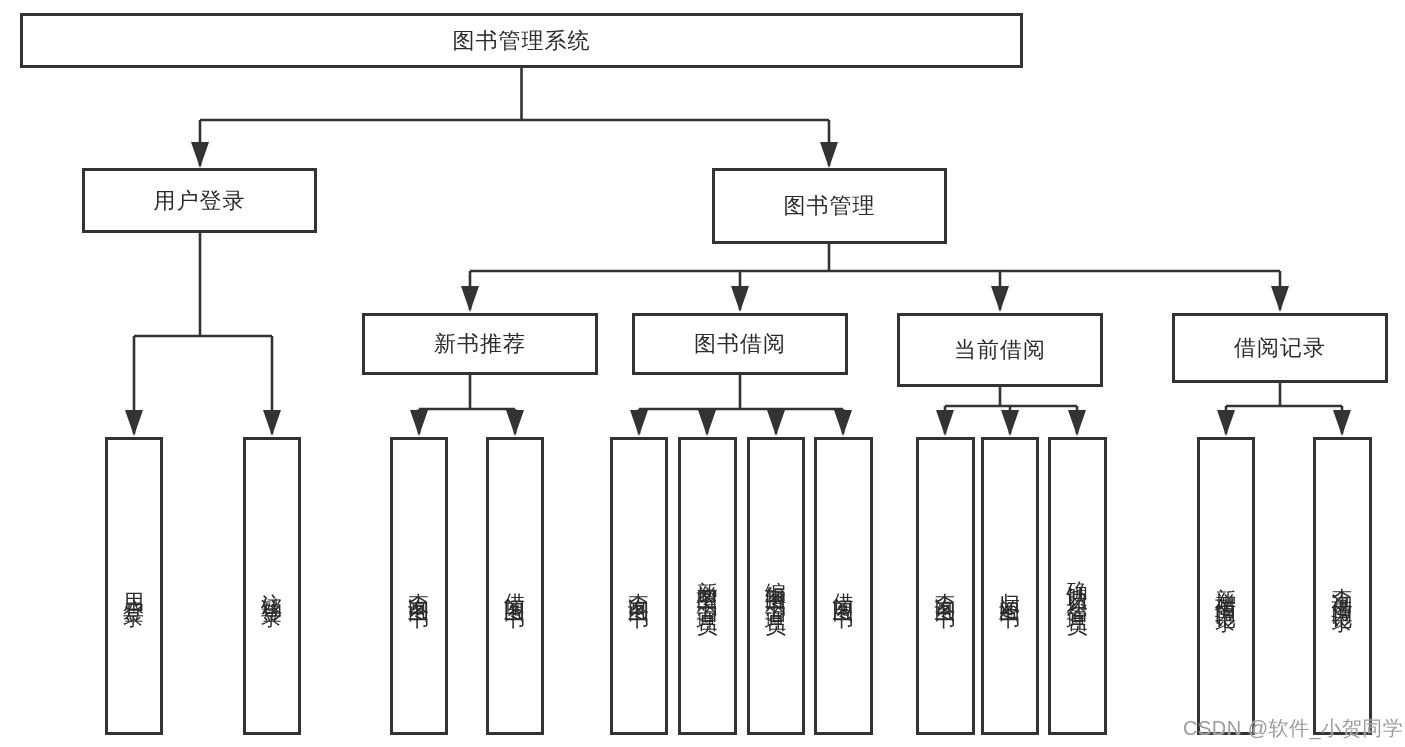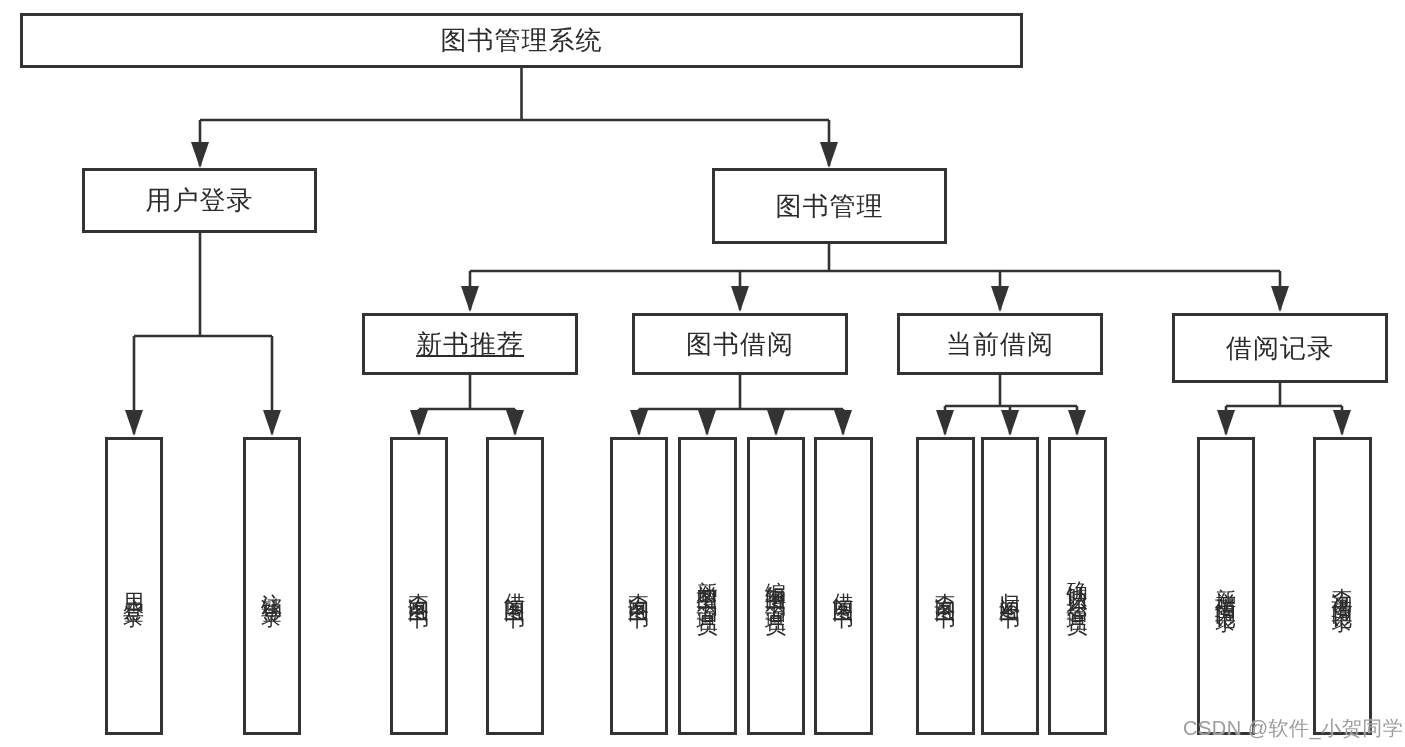--- a/index.html
+++ b/index.html
@@ -19,21 +19,21 @@
   }
   .wires{position:absolute;left:0;top:0;width:1405px;height:747px;pointer-events:none;}
   .box{
     position:absolute;
     box-sizing:border-box;
     border:3px solid var(--line);
     background:#ffffff;
     display:flex;align-items:center;justify-content:center;
     text-align:center;
   }
-  .box.h{font-size:26px;letter-spacing:1px;}
+  .box.h{font-size:22px;letter-spacing:1px;}
   .box.v{
     font-size:21px;
     writing-mode:vertical-rl;
     letter-spacing:5px;
     line-height:1;
     padding:6px 0;
   }
   .root-box{font-size:23px;}
   .watermark{
     position:absolute;
@@ -111,23 +111,23 @@
       <line x1="1226" y1="406" x2="1226" y2="434" marker-end="url(#arrow)"></line>
       <line x1="1342" y1="406" x2="1342" y2="434" marker-end="url(#arrow)"></line>
     </g>
   </svg>
 
   <div class="box h root-box" style="left:20px;top:13px;width:1003px;height:55px;">图书管理系统</div>
 
   <div class="box h" style="left:82px;top:168px;width:235px;height:65px;">用户登录</div>
   <div class="box h" style="left:712px;top:168px;width:235px;height:76px;">图书管理</div>
 
-  <div class="box h" style="left:362px;top:313px;width:216px;height:62px;text-decoration:underline;">新书推荐</div>
+  <div class="box h" style="left:362px;top:313px;width:236px;height:62px;">新书推荐</div>
   <div class="box h" style="left:632px;top:313px;width:216px;height:62px;">图书借阅</div>
-  <div class="box h" style="left:897px;top:313px;width:206px;height:62px;">当前借阅</div>
+  <div class="box h" style="left:897px;top:313px;width:206px;height:74px;">当前借阅</div>
   <div class="box h" style="left:1172px;top:313px;width:216px;height:70px;">借阅记录</div>
 
   <div class="box v" style="left:105px;top:437px;width:58px;height:298px;">用户登录</div>
   <div class="box v" style="left:243px;top:437px;width:58px;height:298px;">注销登录</div>
 
   <div class="box v" style="left:390px;top:437px;width:58px;height:298px;">查询图书</div>
   <div class="box v" style="left:486px;top:437px;width:58px;height:298px;">借阅图书</div>
 
   <div class="box v" style="left:610px;top:437px;width:58px;height:298px;">查询图书</div>
   <div class="box v" style="left:678px;top:437px;width:59px;height:298px;">新增图书（管理员）</div>

